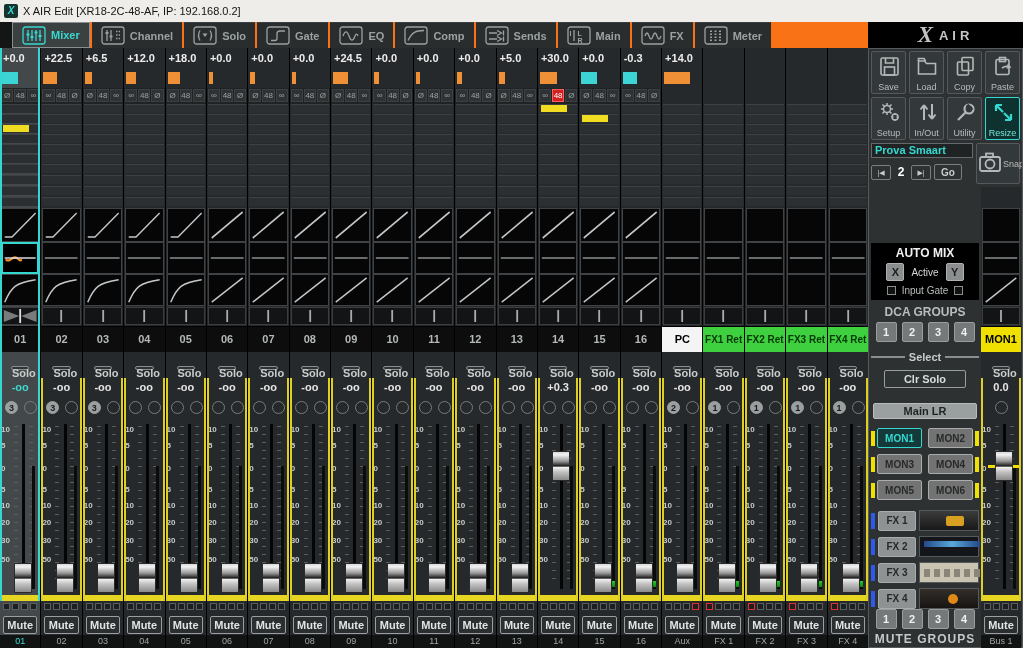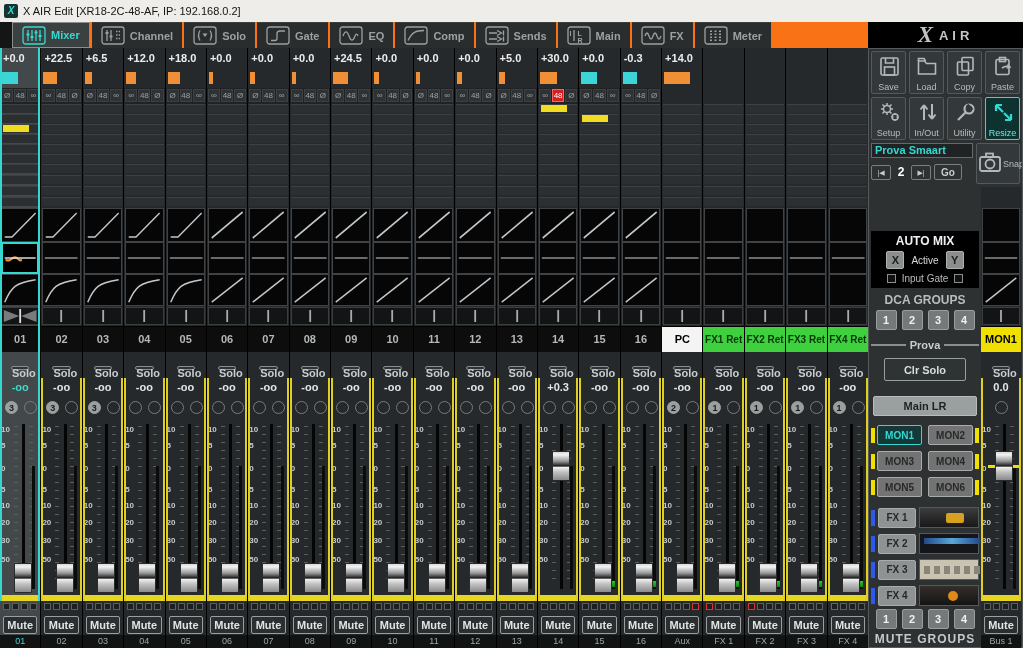--- a/index.html
+++ b/index.html
@@ -108,21 +108,21 @@
   .navrow { margin-top:6px; display:flex; gap:3px; align-items:center; }
   .nbtn { width:20px; height:15px; background:#2e3233; border:1px solid #7a7e80; border-radius:2px;
     color:#c8cccc; font-size:7px; font-family:inherit; line-height:1; }
   .nidx { width:14px; text-align:center; font-size:12px; font-weight:bold; color:#fff; }
   .gobtn { width:28px; height:16px; background:#2e3233; border:1px solid #7a7e80; border-radius:2px;
     color:#c8cccc; font-size:10px; font-weight:bold; font-family:inherit; }
   .snapbtn { width:44px; display:flex; flex-direction:row; align-items:center; justify-content:space-between;
     background:#33383a; border:1px solid #55595b; border-radius:2px; padding:2px 0 1px; }
   .lower { position:absolute; top:165px; left:1px; right:1px; bottom:1px; display:flex; }
   .leftcol { width:112px; display:flex; flex-direction:column; padding:0 2px; }
-  .automix { margin-top:44px; background:#000; padding:3px 2px 4px; }
+  .automix { margin-top:56px; background:#000; padding:3px 2px 4px; }
   .amtitle { text-align:center; font-size:12px; font-weight:bold; color:#f0f0f0; }
   .amrow { display:flex; justify-content:center; align-items:center; gap:7px; margin-top:3px; }
   .ambtn { width:18px; height:18px; background:#8a8e8e; border:1px solid #b0b0b0; border-radius:2px;
     color:#1e1e1e; font-weight:bold; font-size:11px; font-family:inherit; }
   .amactive { font-size:10px; color:#d8d8d8; }
   .amrow2 { display:flex; justify-content:center; align-items:center; gap:6px; margin-top:4px; }
   .chk { width:9px; height:9px; border:1px solid #8a8e8e; background:#101212; }
   .amlg { font-size:10px; color:#b8bcbc; }
   .dcatitle { text-align:center; font-size:12px; font-weight:bold; color:#b8bcbc; margin-top:5px; }
   .dcarow { display:flex; justify-content:center; gap:5px; margin-top:3px; }
@@ -1935,21 +1935,21 @@
         </div>
         <div class="dcatitle">DCA GROUPS</div>
         <div class="dcarow">
           <button class="gbtn">1</button>
           <button class="gbtn">2</button>
           <button class="gbtn">3</button>
           <button class="gbtn">4</button>
         </div>
         <div class="seldiv">
           <span class="line"></span>
-            <span class="seltxt">Prova</span>
+            <span class="seltxt">Select</span>
             <span class="line"></span>
         </div>
         <button class="clrsolo">Clr Solo</button>
         <button class="mainlr">Main LR</button>
         <div class="mongrid" id="mongrid">
             <div class="moncell">
               <span class="ytab"></span>
               <button class="monbtn sel">MON1</button>
             </div>
             <div class="moncell">

